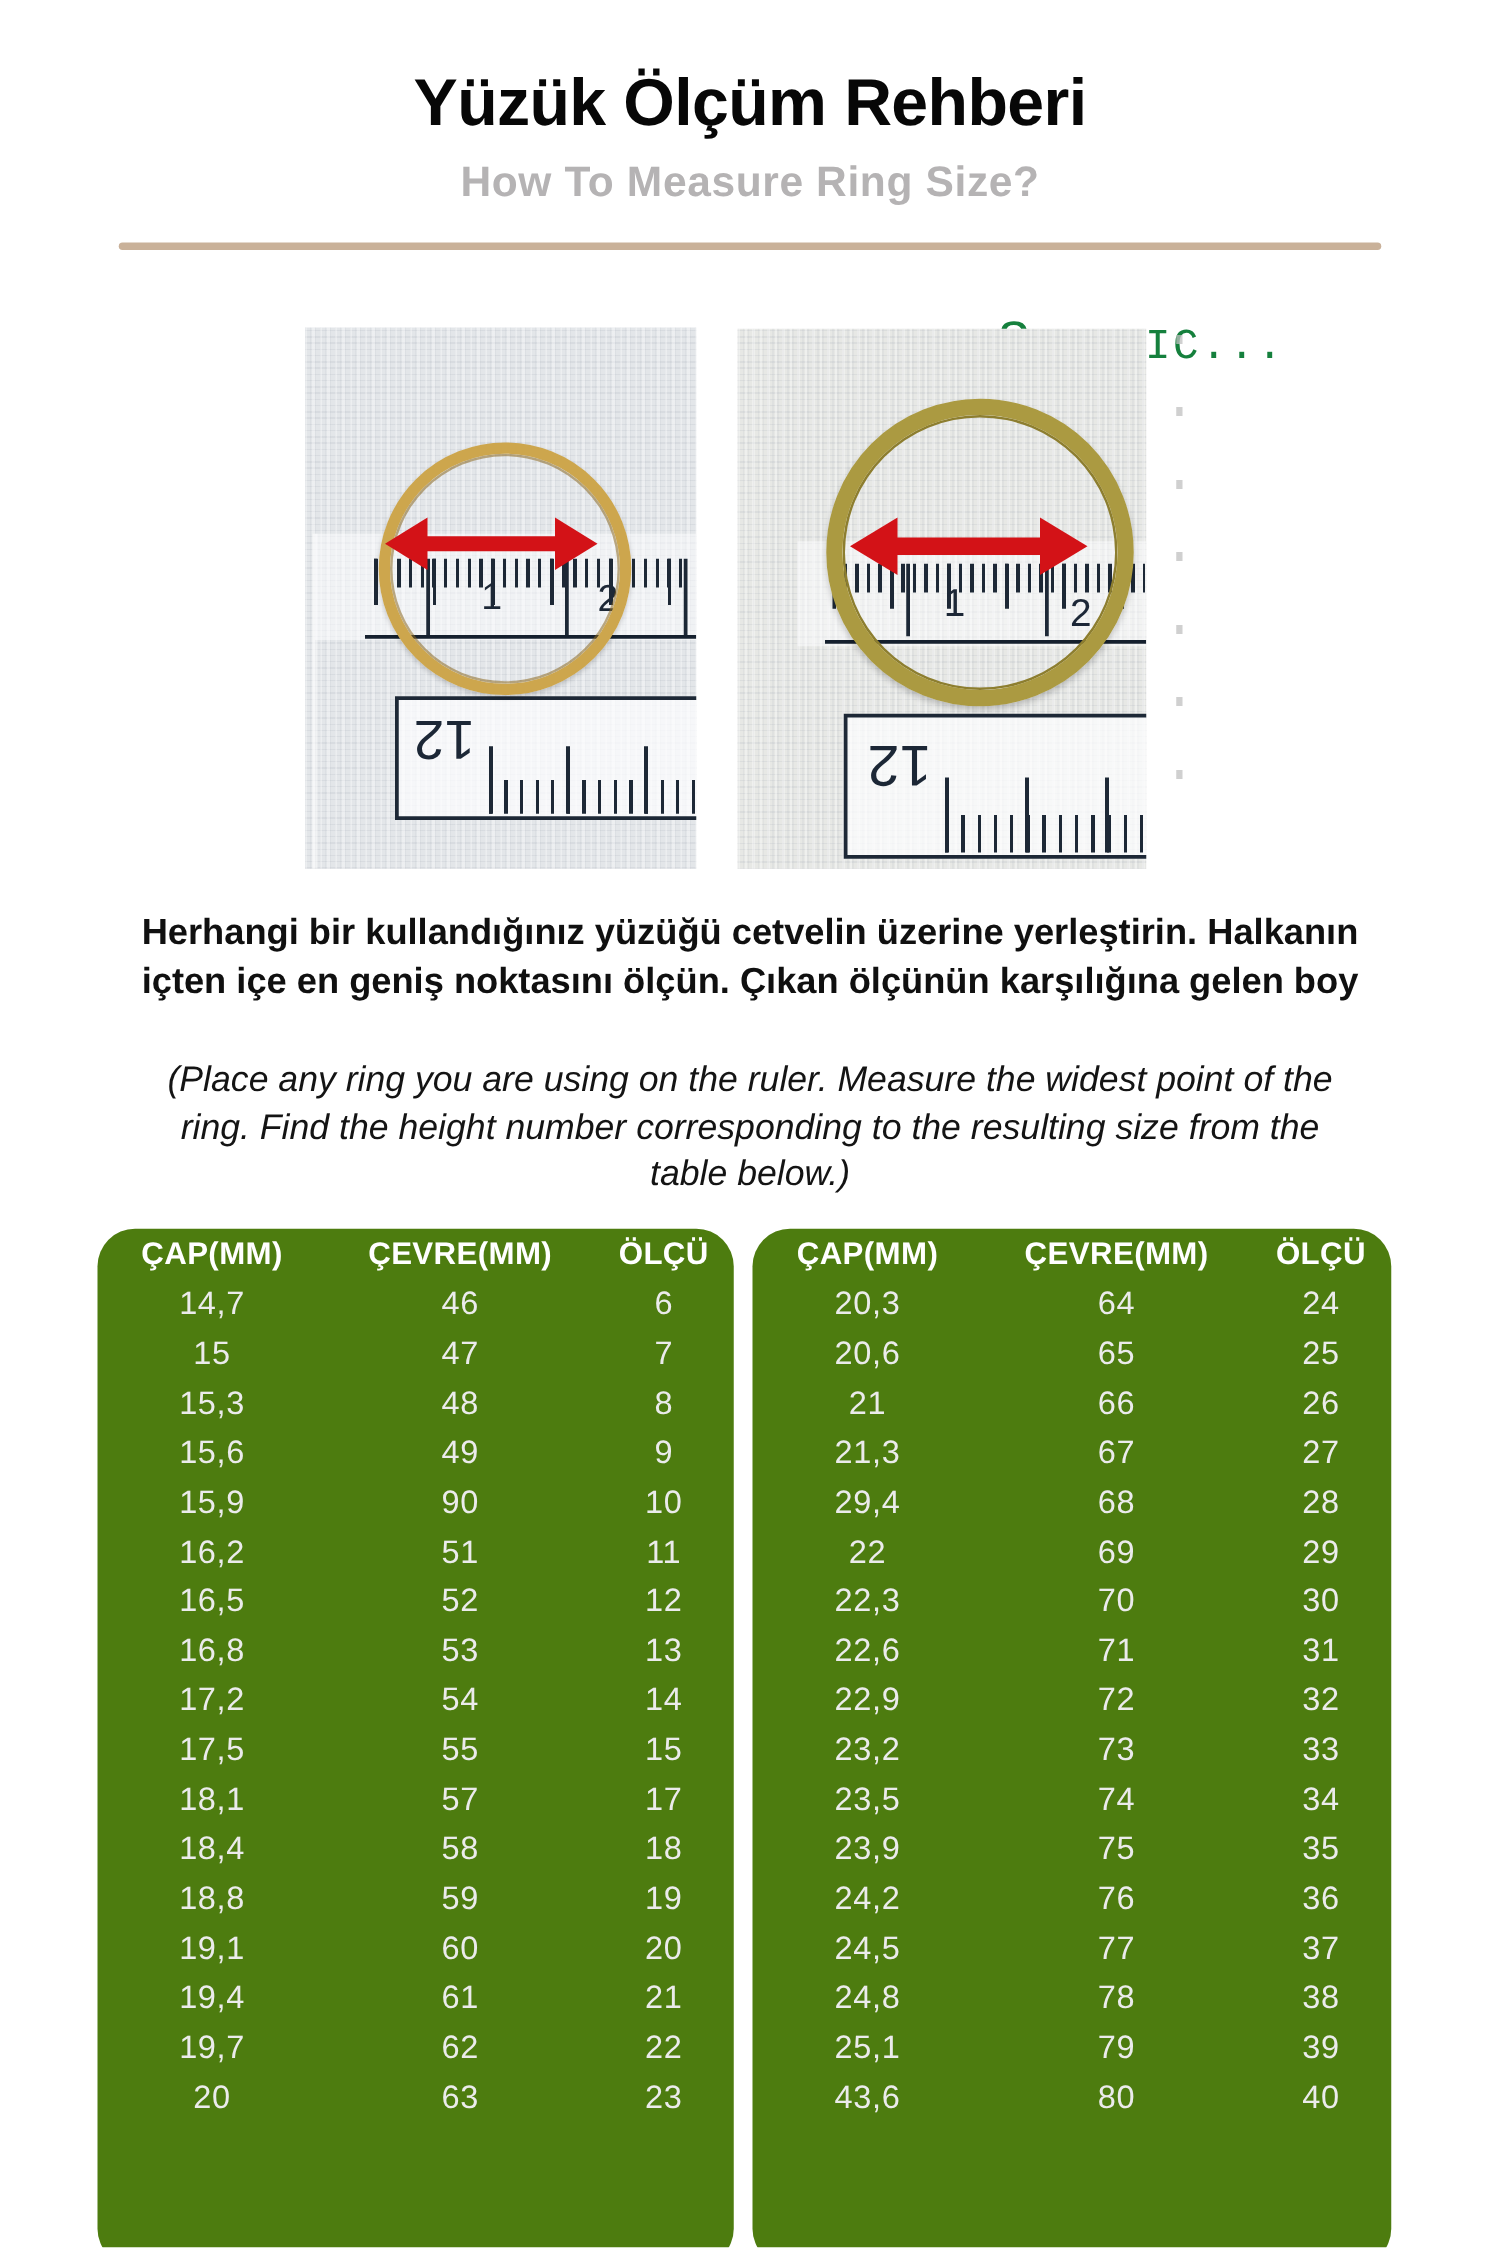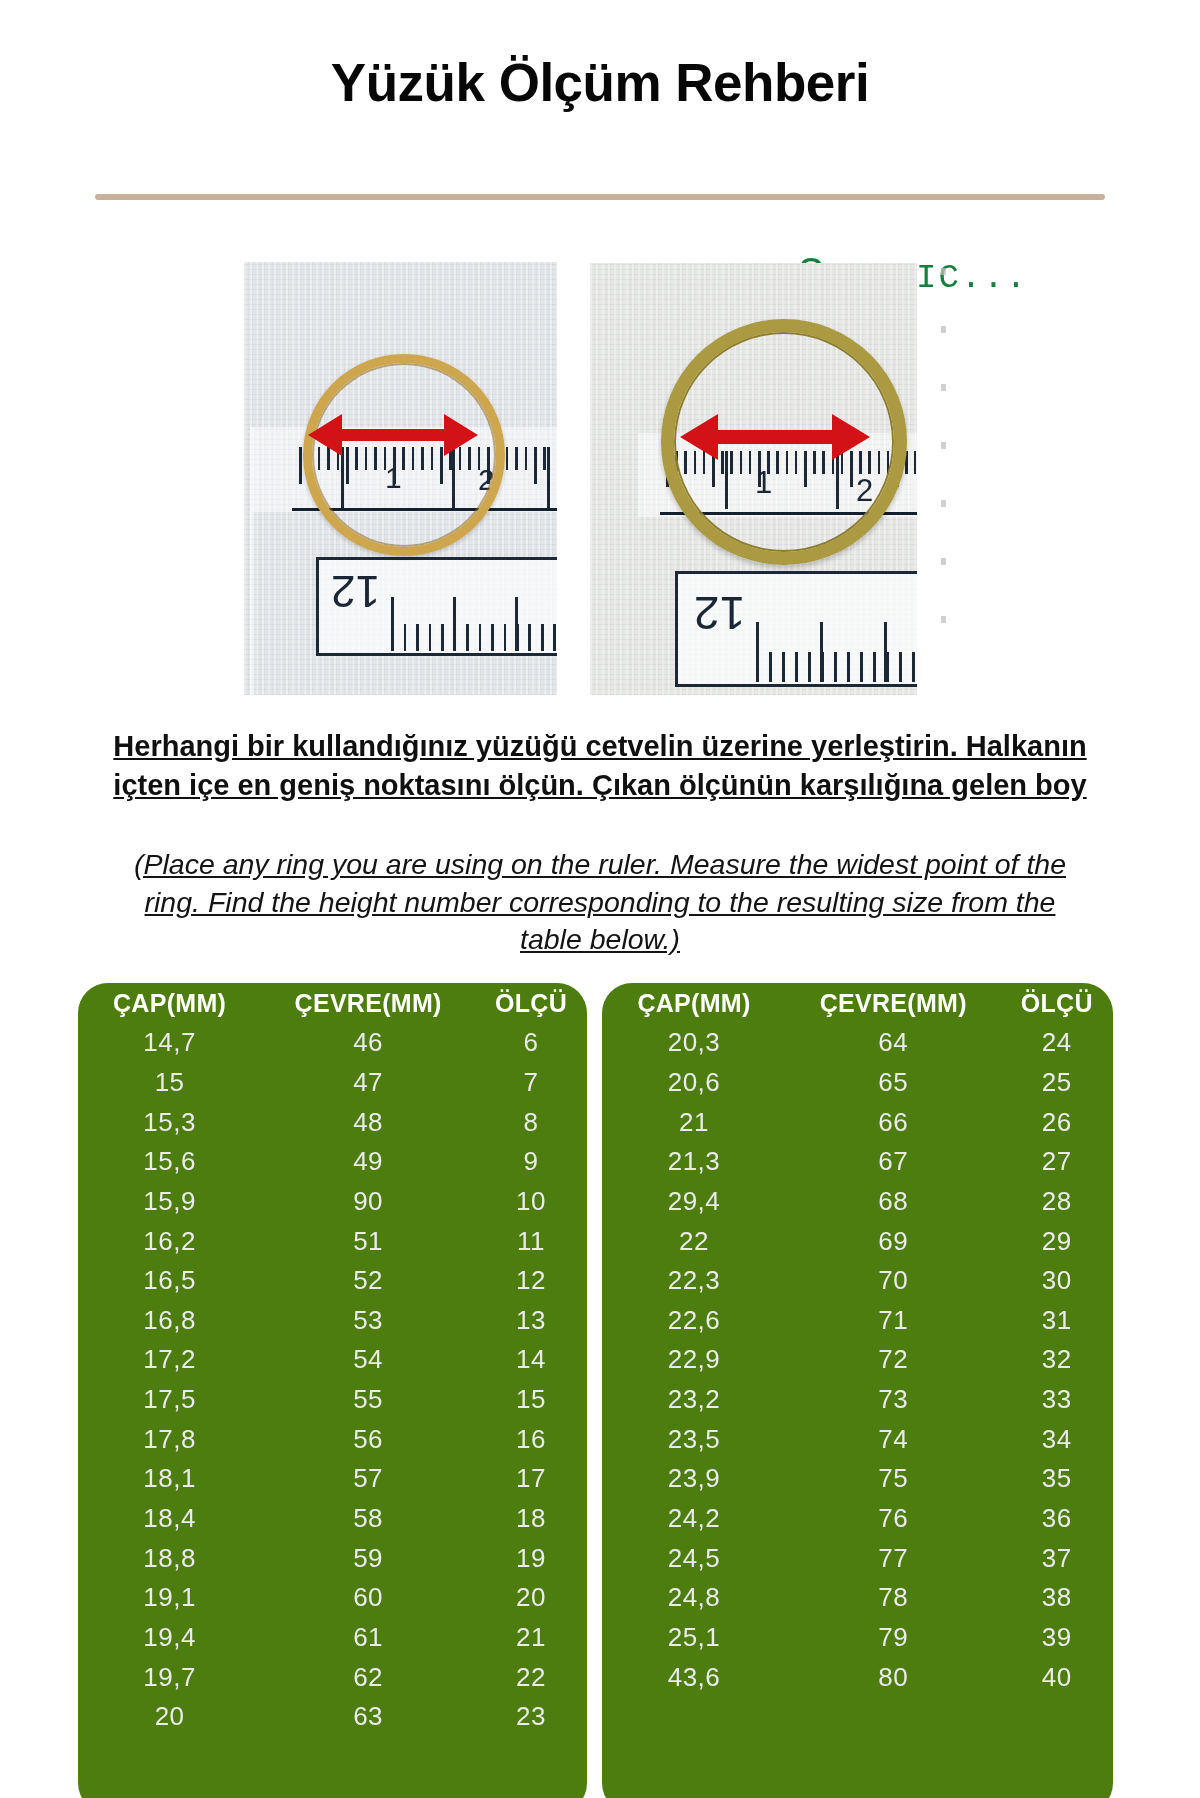--- a/index.html
+++ b/index.html
@@ -92,21 +92,21 @@
   .lower-r .ticks-up{left:78px;right:2px;bottom:2px;height:62px;
     background-image:
       repeating-linear-gradient(90deg,#1d2836 0 2.6px, rgba(0,0,0,0) 2.6px 13px),
       repeating-linear-gradient(90deg,#1d2836 0 3px, rgba(0,0,0,0) 3px 64px);
     background-size:100% 30px,100% 60px;}
 
   .dots-col{position:absolute;left:941px;top:268px;width:5px;height:392px;opacity:.75;
     background:repeating-linear-gradient(180deg,#c0c0c0 0 7px, rgba(0,0,0,0) 7px 58px);}
 
   
-  .para{position:absolute;left:0;width:1200px;text-align:center;text-decoration:underline;}
+  .para{position:absolute;left:0;width:1200px;text-align:center;}
   .para-tr{top:727px;font-size:29px;font-weight:bold;color:#101010;}
   .para-tr .line{height:39px;line-height:39px;white-space:nowrap;}
   .para-en{top:846px;font-size:28.5px;font-style:italic;color:#141414;}
   .para-en .line{height:37.5px;line-height:37.5px;white-space:nowrap;}
 
   
   .stable{position:absolute;top:983px;height:830px;background:#4d7c0f;border-radius:30px;}
   .table-left{left:78px;width:509px;}
   .table-right{left:602px;width:511px;}
   .thead{display:grid;grid-template-columns:36% 42% 22%;height:40px;align-items:center;
@@ -114,20 +114,21 @@
   .trow{display:grid;grid-template-columns:36% 42% 22%;height:39.65px;align-items:center;
     text-align:center;font-size:26px;color:#ebebeb;letter-spacing:.5px;font-weight:400;}
   .tcell{overflow:hidden;}
 </style>
 </head>
 <body>
 
 <div class="canvas">
 
   <h1 class="page-title">Yüzük Ölçüm Rehberi</h1>
+  <h2 class="page-subtitle">How To Measure Ring Size?</h2>
   <div class="divider"></div>
   <div class="brand">So CHIC...</div>
 
   <div class="photo photo-left">
     <div class="ruler-edge" style="left:6px;top:165px;width:4px;height:268px;"></div>
     <div class="ruler-strip strip-l">
       <div class="ticks-down"></div>
       <div class="cmline cm1"></div>
       <div class="cmline cm2"></div>
       <div class="cmline cm3"></div>
@@ -233,25 +234,20 @@
           <div class="tcell">17,2</div>
           <div class="tcell">54</div>
           <div class="tcell">14</div>
         </div>
         <div class="trow">
           <div class="tcell">17,5</div>
           <div class="tcell">55</div>
           <div class="tcell">15</div>
         </div>
         <div class="trow">
-          <div class="tcell">17,8</div>
-          <div class="tcell">56</div>
-          <div class="tcell">16</div>
-        </div>
-        <div class="trow">
           <div class="tcell">18,1</div>
           <div class="tcell">57</div>
           <div class="tcell">17</div>
         </div>
         <div class="trow">
           <div class="tcell">18,4</div>
           <div class="tcell">58</div>
           <div class="tcell">18</div>
         </div>
         <div class="trow">

